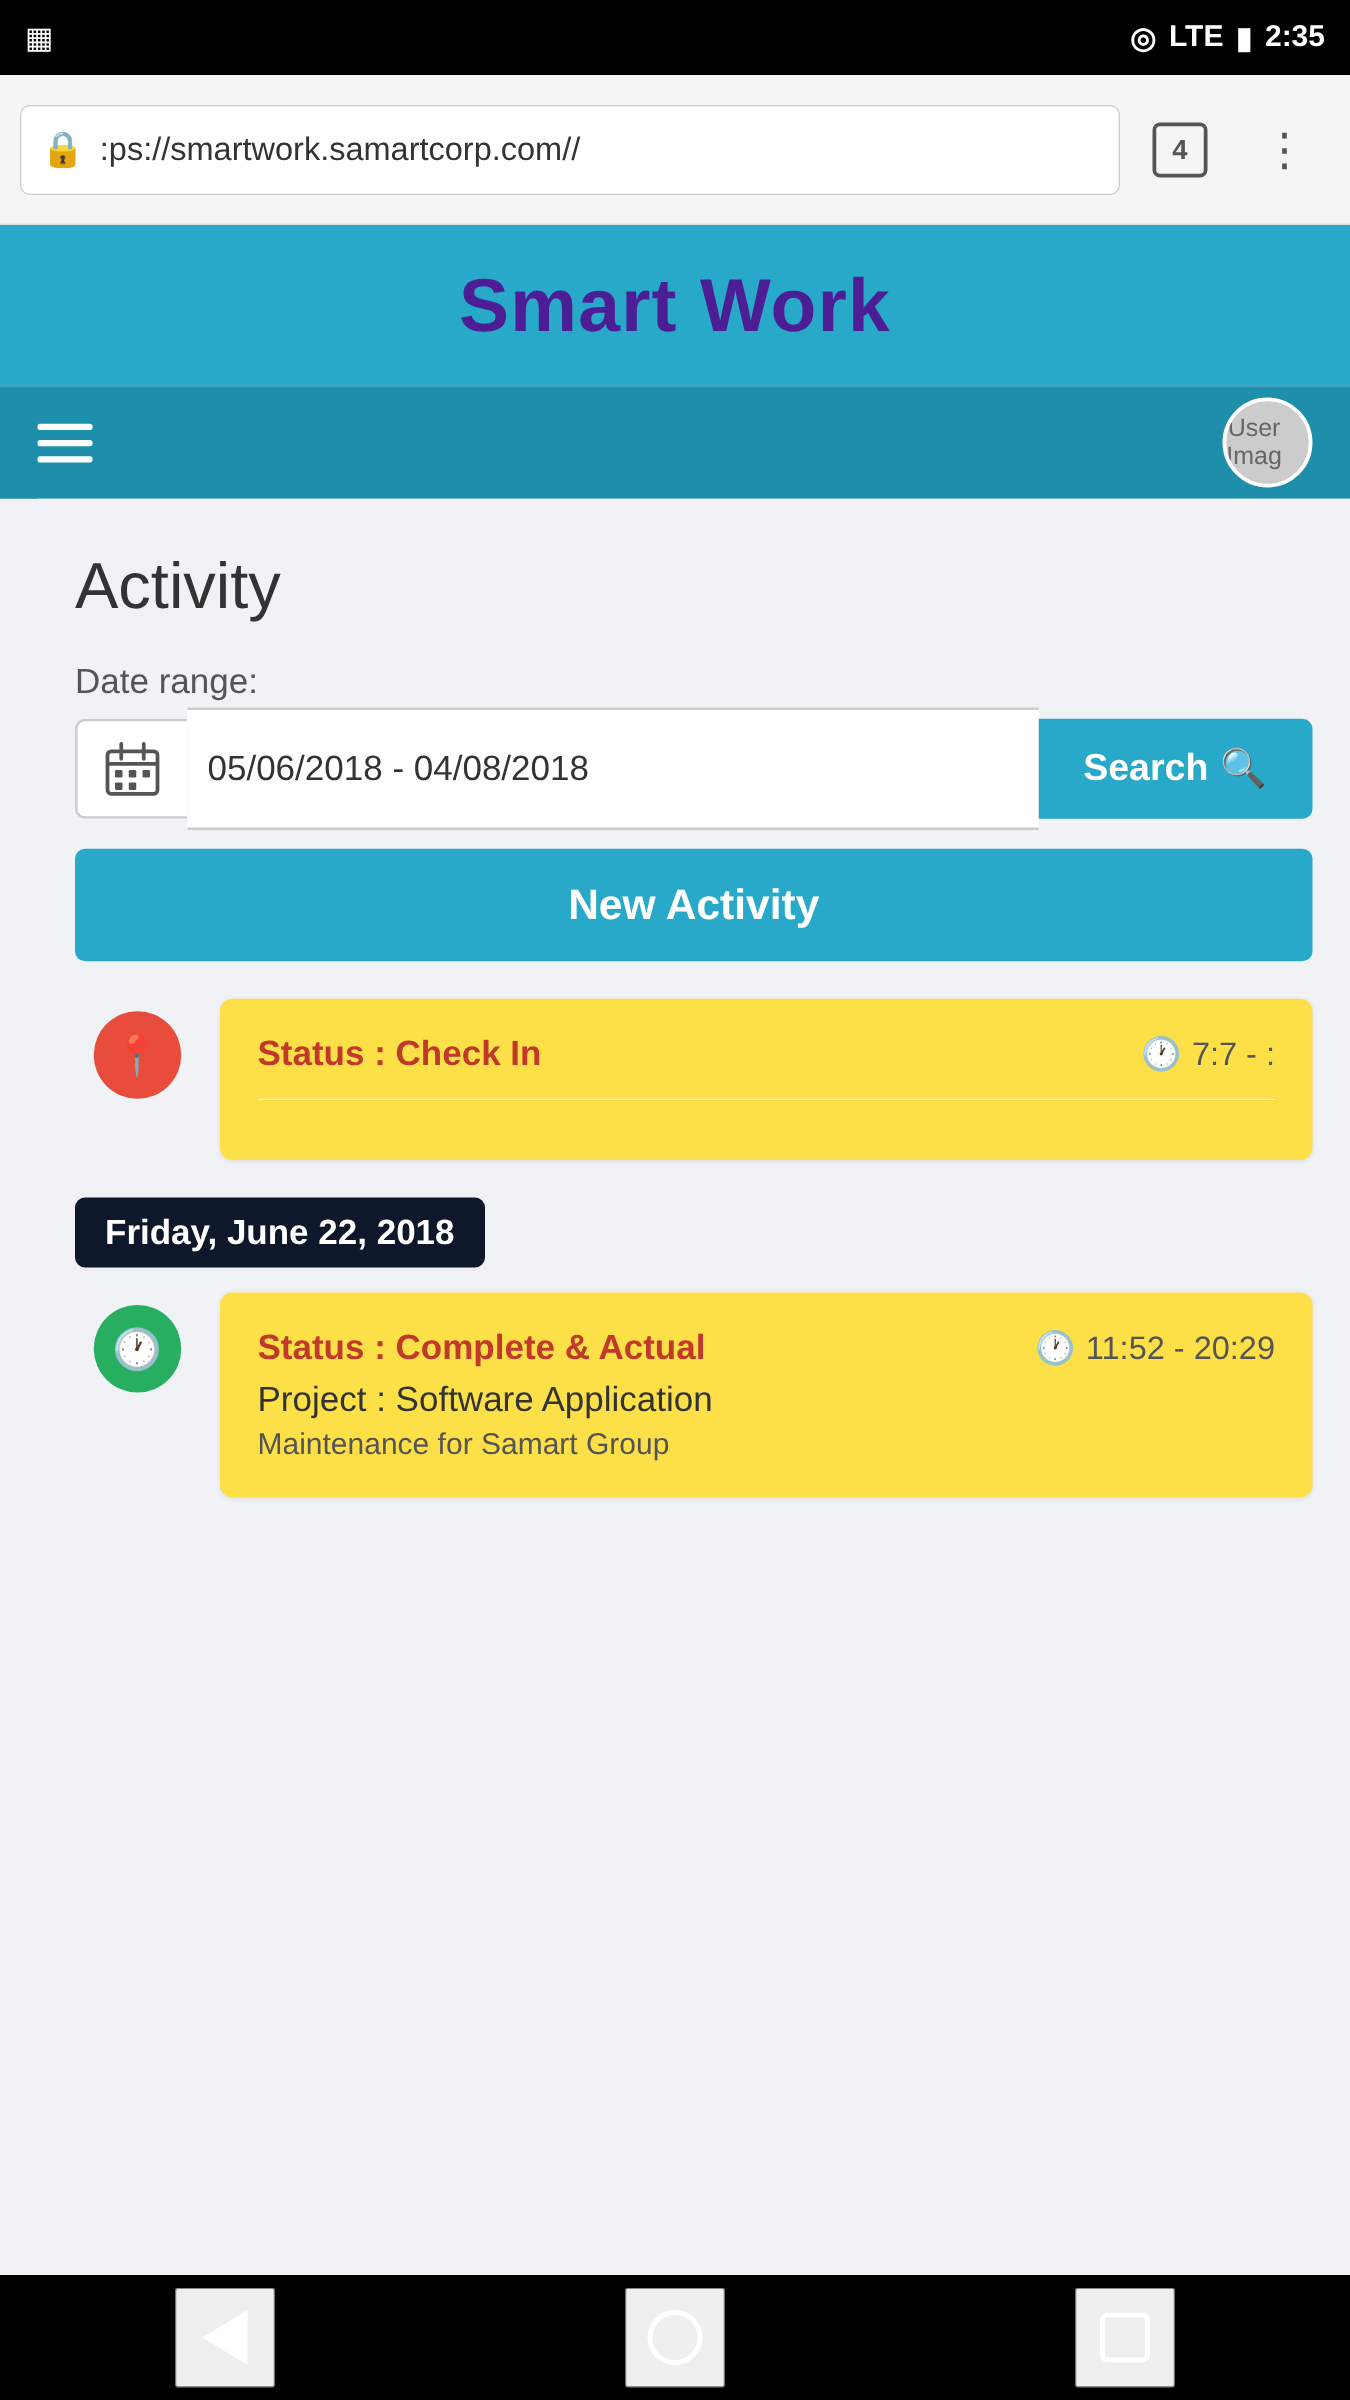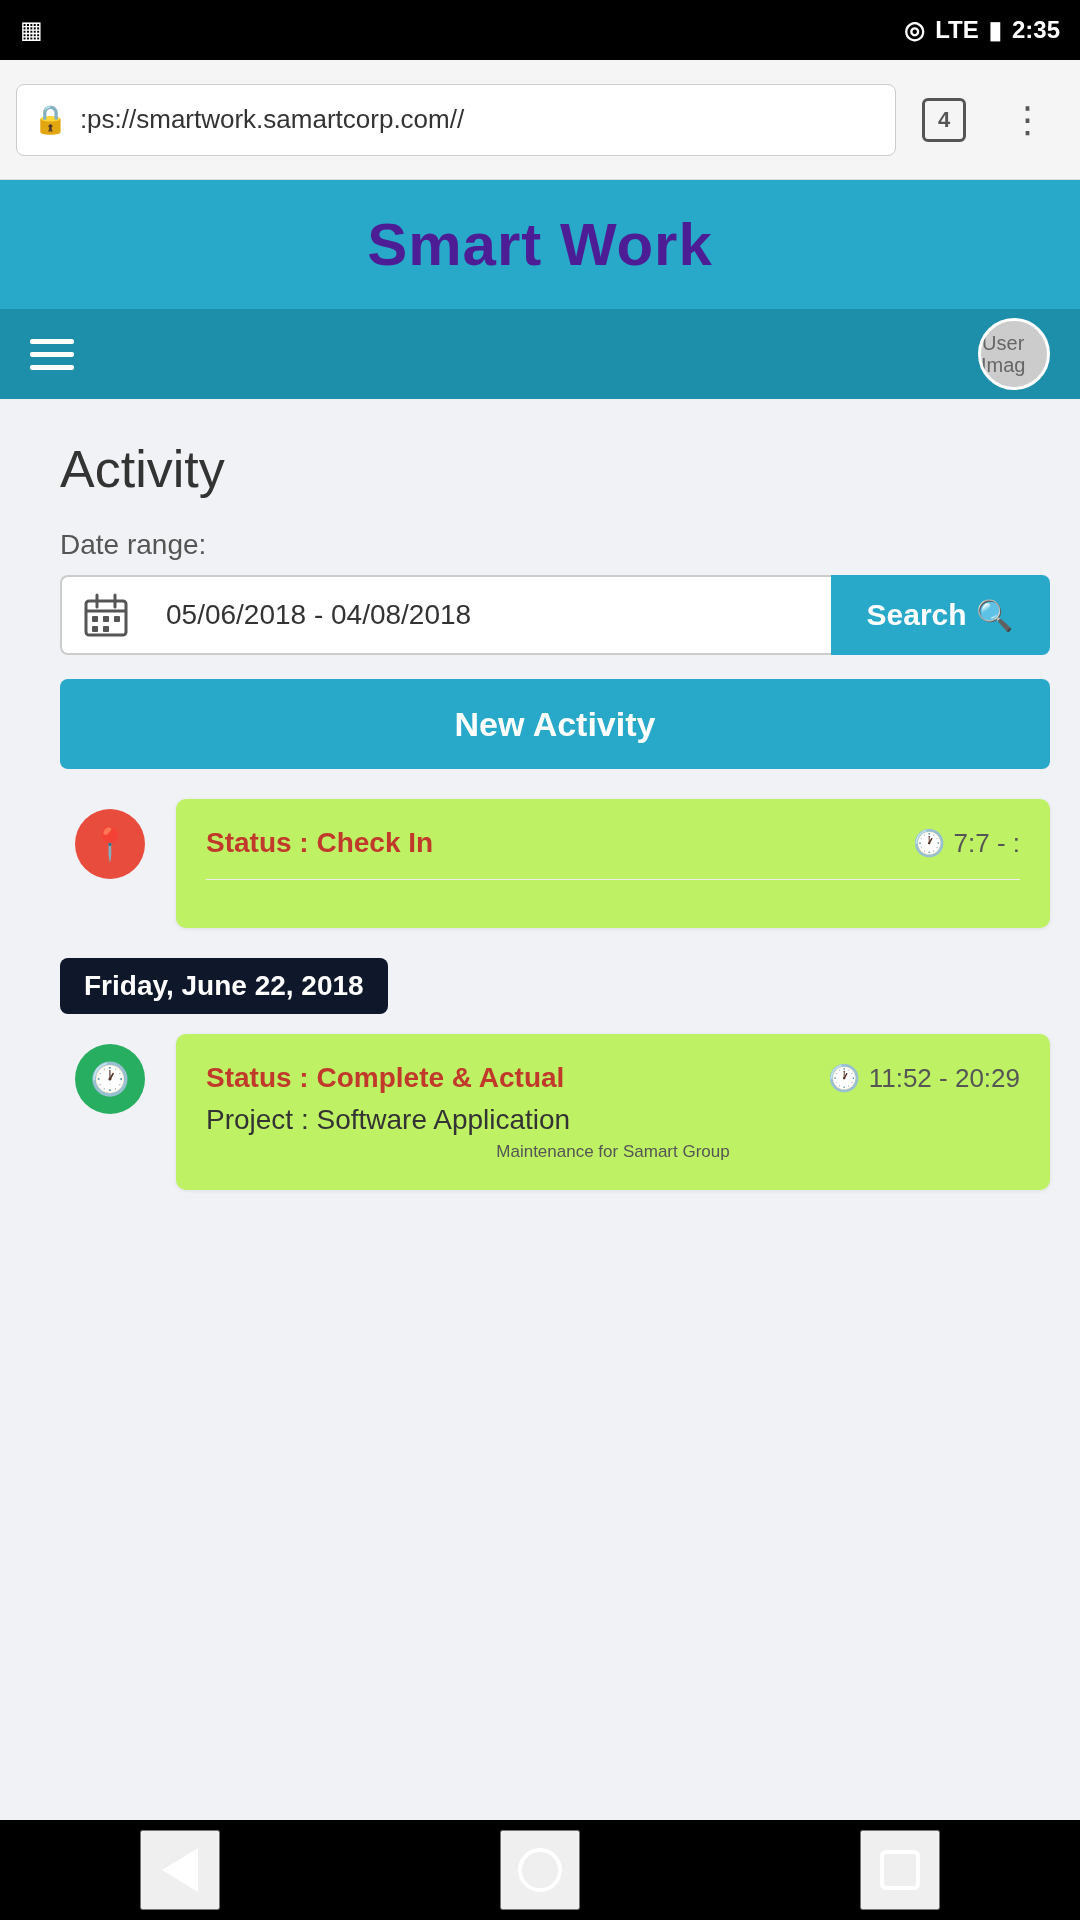--- a/index.html
+++ b/index.html
@@ -196,21 +196,21 @@
       align-items: center;
       justify-content: center;
       cursor: pointer;
     }
     .calendar-icon-svg {
       width: 44px;
       height: 44px;
     }
     .date-input {
       flex: 1;
-      height: 80px;
+      height: 98px;
       border: 2px solid #ccc;
       border-left: none;
       border-right: none;
       background: white;
       font-size: 28px;
       padding: 0 16px;
       color: #333;
       outline: none;
     }
     .search-btn {
@@ -294,21 +294,21 @@
       display: flex;
       align-items: center;
       justify-content: center;
       color: white;
       font-size: 32px;
       margin-top: 10px;
     }
 
     .activity-card {
       flex: 1;
-      background: #bef264;
+      background: #fde047;
       border-radius: 10px;
       padding: 28px 30px;
       box-shadow: 0 1px 4px rgba(0,0,0,0.08);
       margin-left: 16px;
       margin-bottom: 20px;
     }
 
     .card-header {
       display: flex;
       align-items: center;
@@ -354,24 +354,23 @@
     .project-label {
       font-size: 28px;
       color: #c0392b;
       margin-top: 10px;
     }
     .project-label span {
       color: #333;
       font-weight: normal;
     }
     .project-sub {
-      font-size: 17px;
+      font-size: 24px;
       color: #555;
       margin-top: 6px;
-      text-align: center;
     }
 
     
     .android-nav {
       width: 100%;
       height: 100px;
       background: #000;
       display: flex;
       align-items: center;
       justify-content: space-around;

